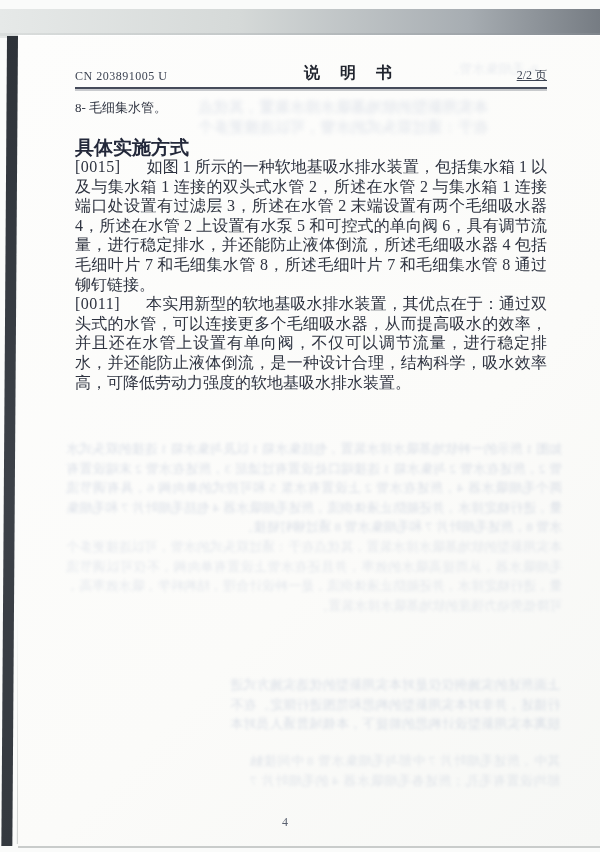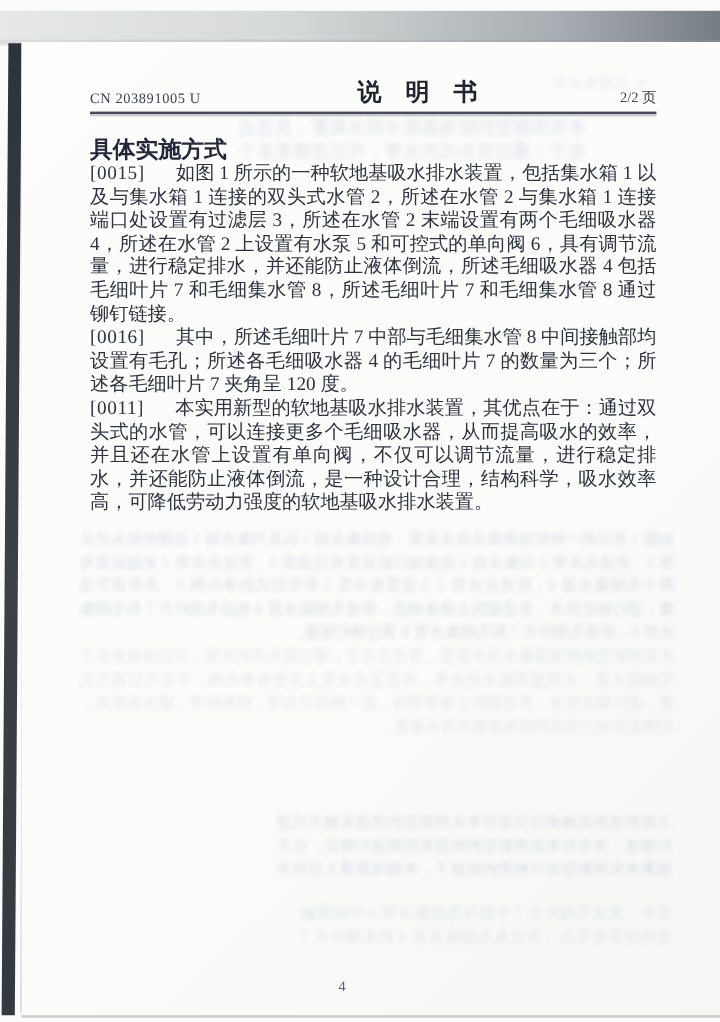--- a/index.html
+++ b/index.html
@@ -21,22 +21,22 @@
 
   
   .page{position:absolute;left:18px;top:35px;width:582px;height:811px;
     background:linear-gradient(135deg,#fdfdfc 0%,#fbfbf9 60%,#f6f7f5 100%);
     box-shadow:0 2px 0 #c9cccb, inset 0 1px 0 #ffffff;}
 
   .content{position:absolute;left:57px;top:28px;width:472px;color:#2e3340;}
 
   .header-row{display:flex;justify-content:space-between;align-items:flex-end;}
   .doc-number{font-size:12px;letter-spacing:.5px;color:#3c4352;}
-  .page-indicator{font-size:12px;color:#3c4352;}
-  .doc-title{font-size:20px;font-weight:bold;color:#20242e;letter-spacing:20px;margin-right:-20px;transform:translateX(6px);}
+  .page-indicator{font-size:12px;color:#3c4352;text-decoration:underline;}
+  .doc-title{font-size:16px;font-weight:bold;color:#20242e;letter-spacing:20px;margin-right:-20px;transform:translateX(6px);}
 
   .header-rule{margin-top:3px;border-bottom:2px solid #454b5a;box-shadow:0 2px 0 rgba(70,76,90,.28);}
 
   .lead-line{margin:9px 0 0 0;font-size:13px;line-height:19px;}
 
   .section-heading{margin:21px 0 0 0;font-size:19px;font-weight:bold;color:#23283a;line-height:19px;}
 
   .para{margin:0;font-size:16px;line-height:19.6px;text-align:justify;color:#2e3340;}
   .para .tag{display:inline-block;margin-right:26px;letter-spacing:.5px;}
 
@@ -71,26 +71,26 @@
 
     <div class="content">
 
       <div class="header-row">
         <span class="doc-number">CN 203891005 U</span>
         <span class="doc-title">说明书</span>
         <span class="page-indicator">2/2 页</span>
       </div>
       <div class="header-rule"></div>
 
+      <p class="lead-line">8- 毛细集水管。</p>
 
       <p class="section-heading">具体实施方式</p>
 
       <p class="para"><span class="tag">[0015]</span><span>如图 1 所示的一种软地基吸水排水装置，包括集水箱 1 以及与集水箱 1 连接的双头式水管 2，所述在水管 2 与集水箱 1 连接端口处设置有过滤层 3，所述在水管 2 末端设置有两个毛细吸水器 4，所述在水管 2 上设置有水泵 5 和可控式的单向阀 6，具有调节流量，进行稳定排水，并还能防止液体倒流，所述毛细吸水器 4 包括毛细叶片 7 和毛细集水管 8，所述毛细叶片 7 和毛细集水管 8 通过铆钉链接。</span></p>
 
-      <p class="para"><span class="tag">[0016]</span><span>其中，所述毛细叶片 7 中部与毛细集水管 8 中间接触部均设置有毛孔；所述各毛细吸水器 4 的毛细叶片 7 的数量为三个；所述各毛细叶片 7 夹角呈 120 度。</span></p>
 
       <p class="para"><span class="tag">[0011]</span><span>本实用新型的软地基吸水排水装置，其优点在于：通过双头式的水管，可以连接更多个毛细吸水器，从而提高吸水的效率，并且还在水管上设置有单向阀，不仅可以调节流量，进行稳定排水，并还能防止液体倒流，是一种设计合理，结构科学，吸水效率高，可降低劳动力强度的软地基吸水排水装置。</span></p>
 
 
     </div>
 
     <div class="page-number">4</div>
   </div>
 
 </div>

